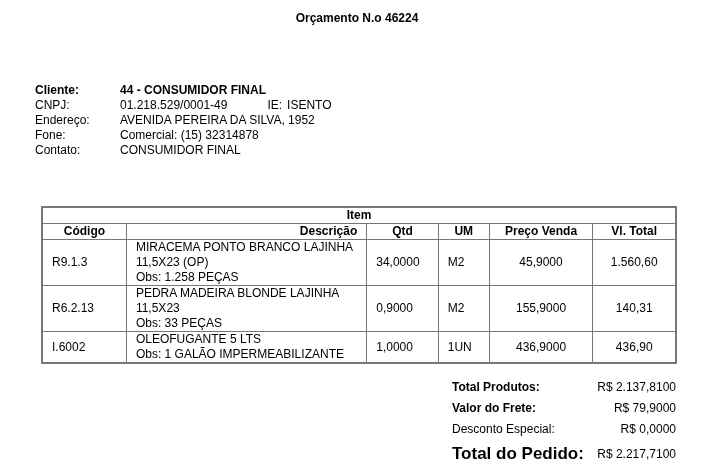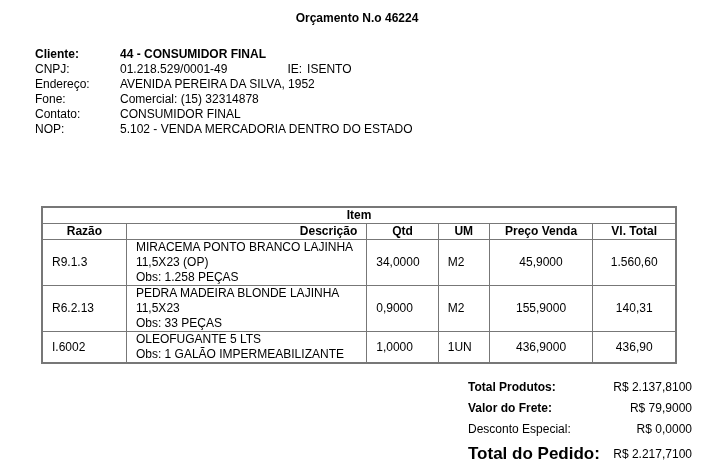--- a/index.html
+++ b/index.html
@@ -6,45 +6,45 @@
     body {
       width: 706px; height: 469px; position: relative; overflow: hidden;
       font-family: "Liberation Sans", sans-serif; color: #000; font-size: 12px;
     }
     .title {
       position: absolute; top: 11px; left: 4px; width: 706px; text-align: center;
       font-weight: bold; font-size: 12px;
     }
     .info { position: absolute; left: 35px; top: 47px; }
     .info-row { height: 15px; line-height: 15px; white-space: nowrap; }
-    .info-label { display: inline-block; width: 85px; }
+    .info-label { display: inline-block; width: 85px; margin-top: 36px; }
     .info-value { display: inline-block; }
     .bold { font-weight: bold; }
-    .ie-label { display: inline-block; margin-left: 60px; }
+    .ie-label { display: inline-block; margin-left: 40px; }
     .ie-value { display: inline-block; margin-left: 5px; }
 
     table.items {
       position: absolute; left: 41px; top: 206px; width: 636px;
       border-collapse: collapse; border: 2px solid #777;
     }
     table.items td, table.items th {
       border: 1px solid #777; padding: 0 9px; font-size: 12px; line-height: 15px;
     }
     table.items th { font-weight: bold; text-align: center; height: 15px; }
     th.group { text-align: center; }
     td.num { text-align: center; }
     td.qtd { }
     .col-code { width: 71px; }
     .col-desc { width: 247px; }
     .col-qtd { width: 55px; }
     .col-um { width: 34px; }
     .col-preco { width: 94px; }
     .col-total { width: 68px; }
 
-    .totals { position: absolute; left: 468px; top: 377px; width: 224px; }
+    .totals { position: absolute; left: 452px; top: 377px; width: 224px; }
     .t-row { position: relative; height: 21px; line-height: 21px; }
     .t-label { position: absolute; left: 0; }
     .t-value { position: absolute; right: 0; }
     .t-row.big { height: 26px; line-height: 28px; }
     .t-row.big .t-label { font-size: 17px; font-weight: bold; }
   </style>
 </head>
 <body>
 
 <div class="title">Orçamento N.o 46224</div>
@@ -58,32 +58,29 @@
   </div>
   <div class="info-row">
     <span class="info-label">Endereço:</span><span class="info-value">AVENIDA PEREIRA DA SILVA, 1952</span>
   </div>
   <div class="info-row">
     <span class="info-label">Fone:</span><span class="info-value">Comercial: (15) 32314878</span>
   </div>
   <div class="info-row">
     <span class="info-label">Contato:</span><span class="info-value">CONSUMIDOR FINAL</span>
   </div>
-  <div class="info-row">
-    <span class="info-label">NOP:</span><span class="info-value">5.102 - VENDA MERCADORIA DENTRO DO ESTADO</span>
-  </div>
 </div>
 
 <table class="items">
   <thead>
     <tr>
       <th class="group" colspan="6">Item</th>
     </tr>
     <tr>
-      <th class="col-code">Razão</th>
+      <th class="col-code">Código</th>
       <th class="col-desc" style="text-align:right">Descrição</th>
       <th class="col-qtd">Qtd</th>
       <th class="col-um">UM</th>
       <th class="col-preco">Preço Venda</th>
       <th class="col-total">Vl. Total</th>
     </tr>
   </thead>
   <tbody>
     <tr>
       <td>R9.1.3</td>

